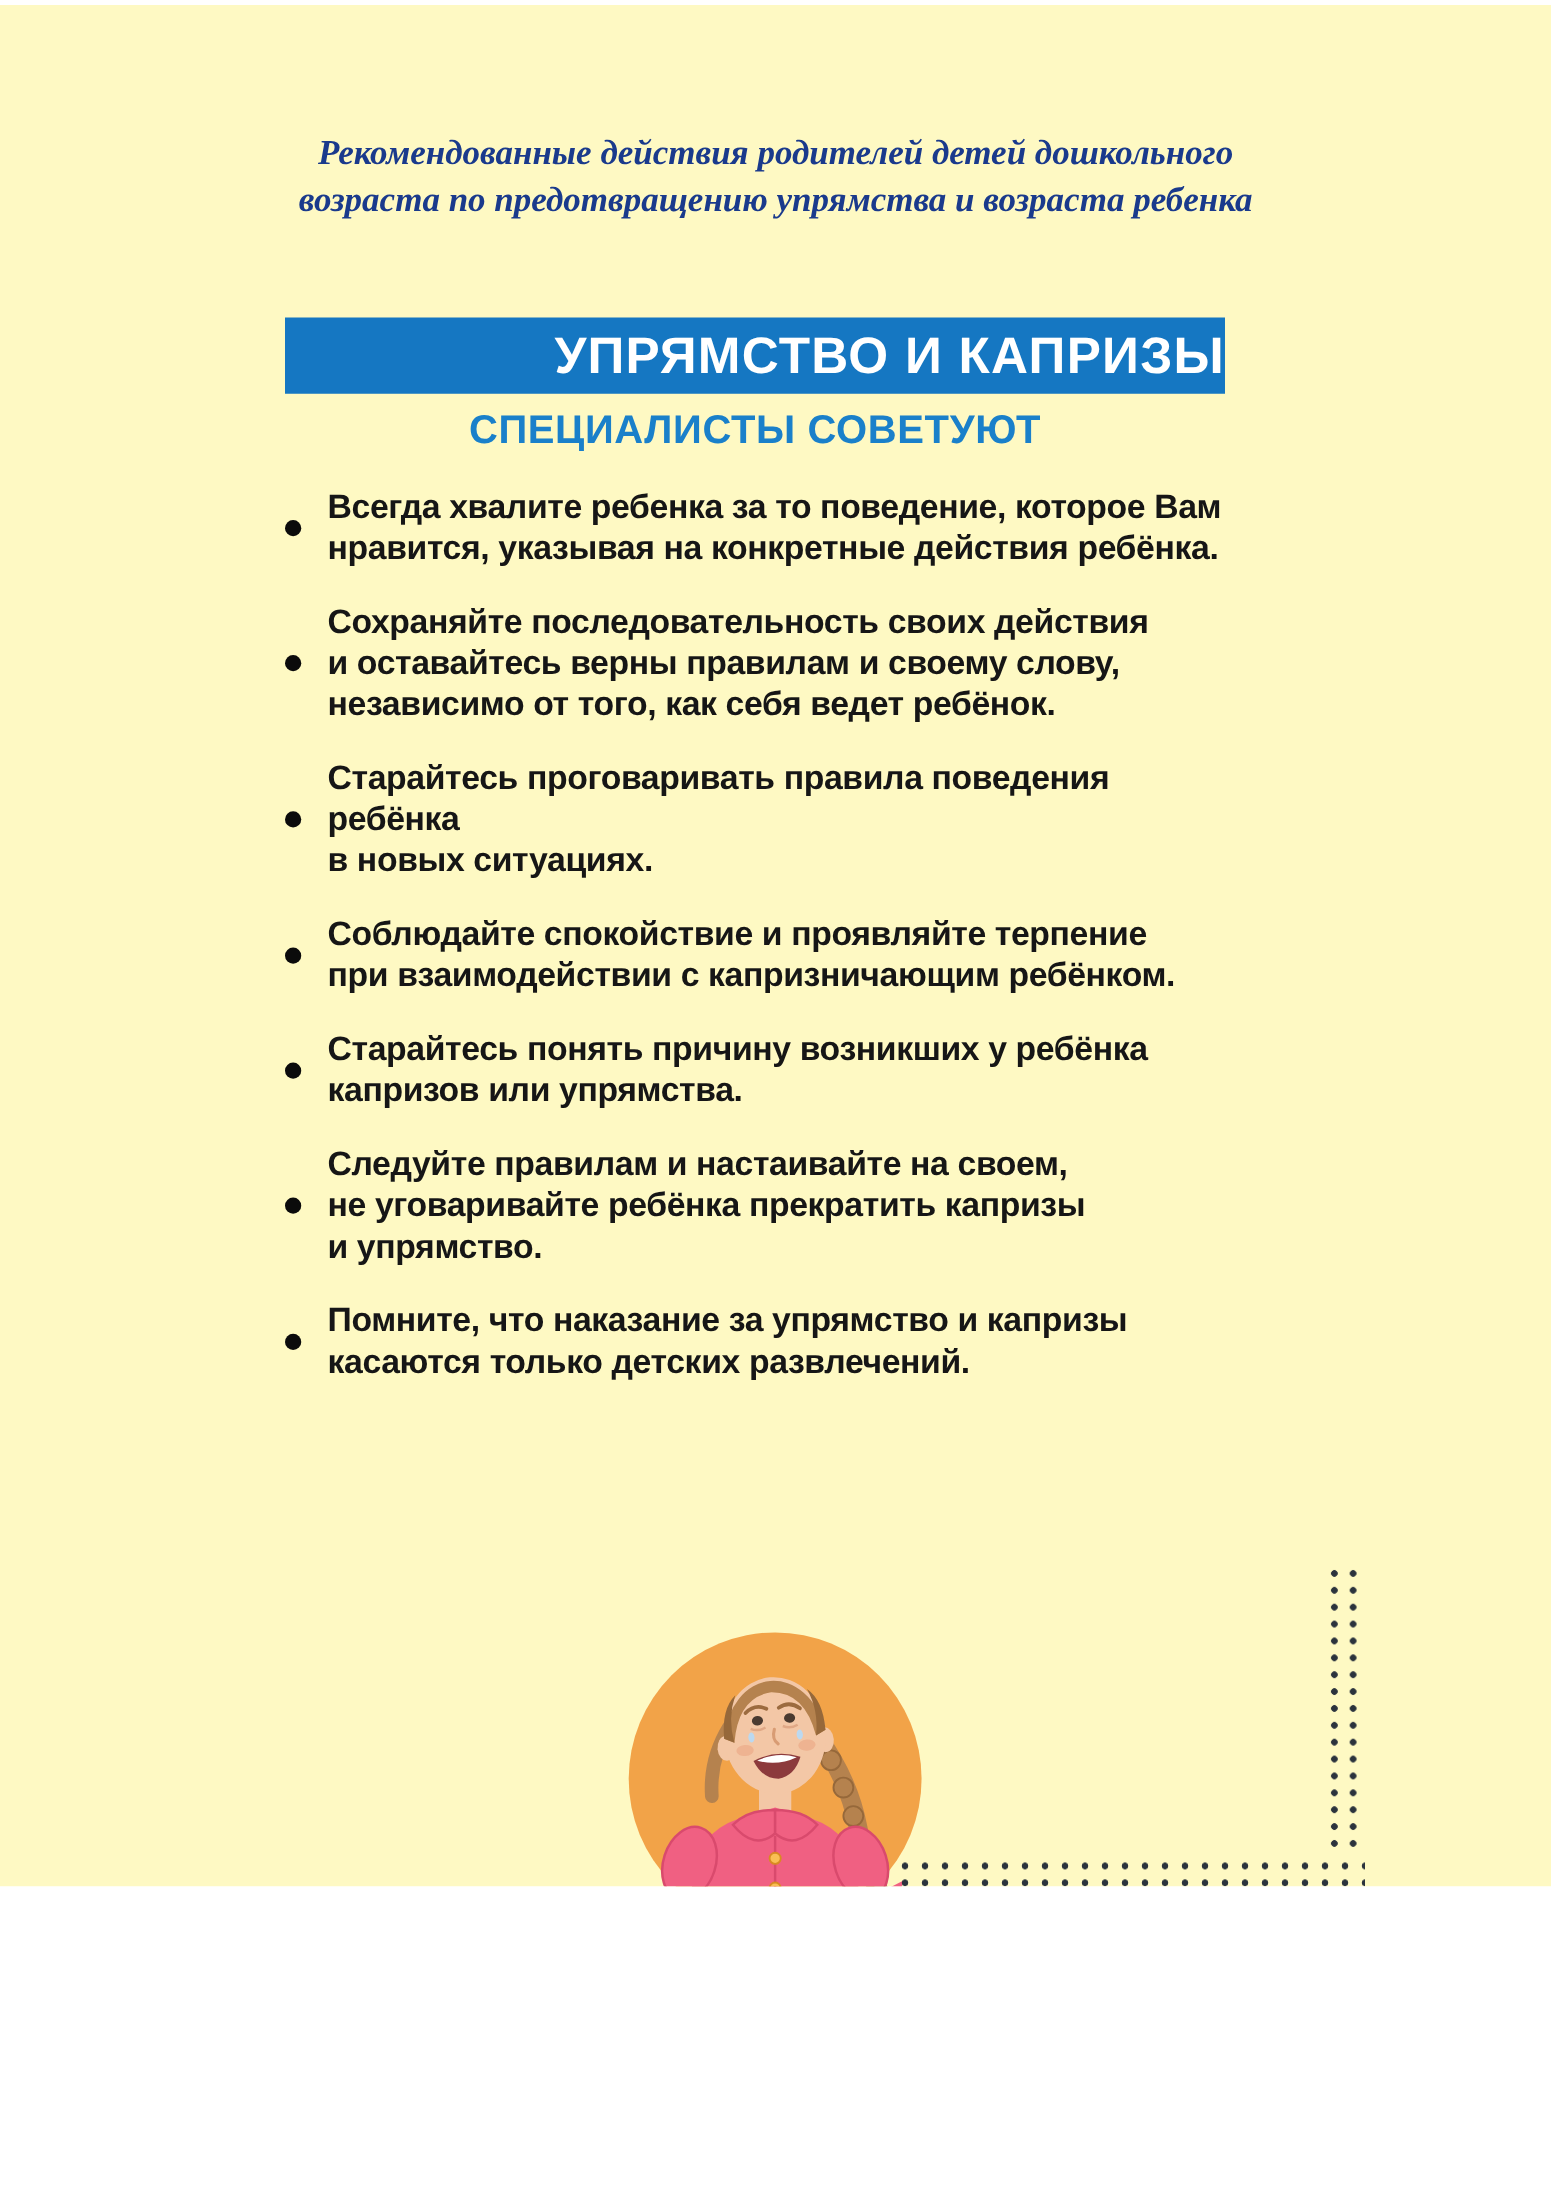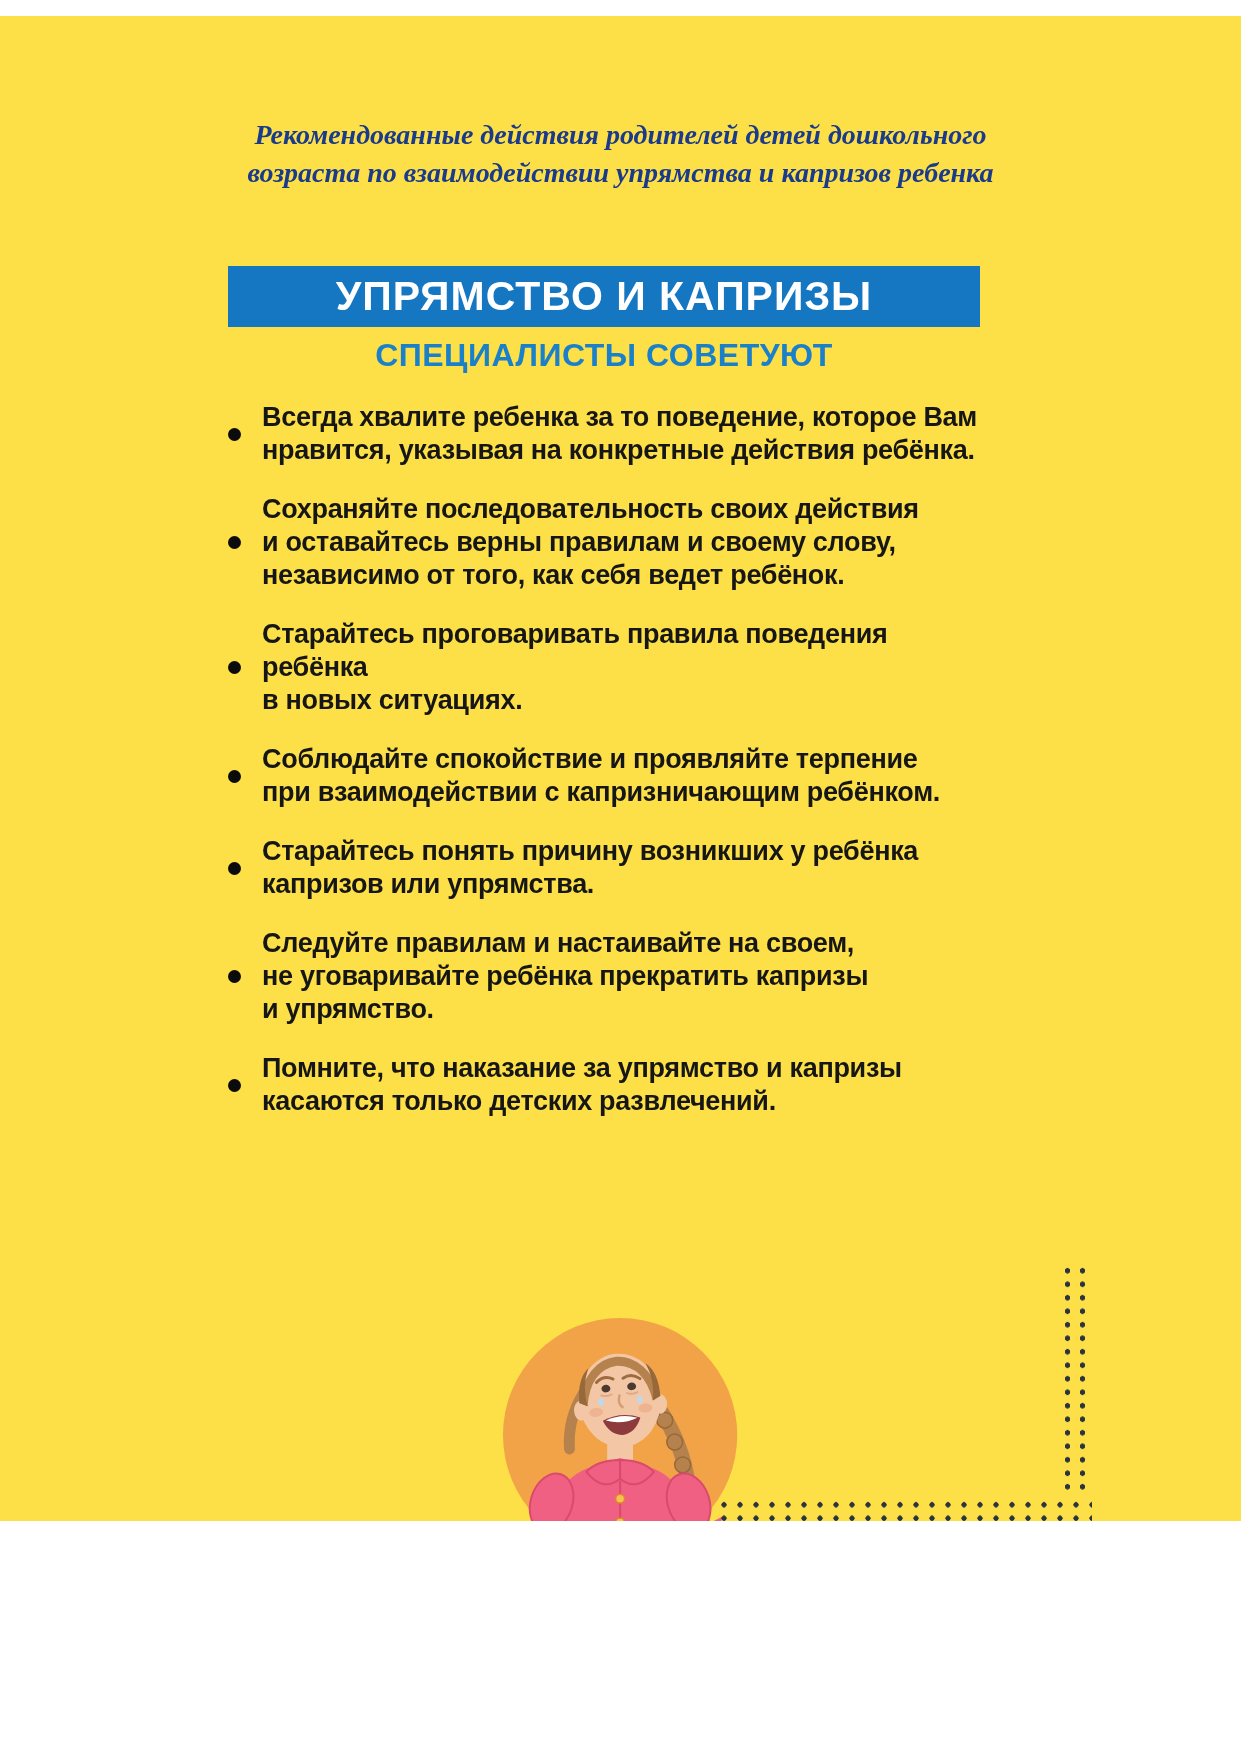--- a/index.html
+++ b/index.html
@@ -14,42 +14,42 @@
     --skin:#f3c7a6;
     --skin-dark:#e0a886;
     --hair:#b5824e;
     --hair-dark:#96683a;
   }
   *{margin:0;padding:0;box-sizing:border-box;}
   html,body{background:#ffffff;}
   .page{
     position:relative;
     width:1241px;height:1505px;
-    margin:16px auto;
-    background:#fde047;
+    margin:4px auto;
+    background:#fef9c3;
     overflow:hidden;
     font-family:"Liberation Sans",sans-serif;
   }
   
   .doc-title{
     position:absolute;left:0;top:100px;width:100%;
     text-align:center;
     font-family:"Liberation Serif",serif;
     font-style:italic;font-weight:bold;
     font-size:28px;line-height:38px;
     color:var(--title-blue);
   }
   
   .poster{
     position:absolute;left:228px;top:250px;width:760px;
   }
   .banner{
     width:752px;height:61px;
     background:var(--banner-blue);
-    display:flex;align-items:center;justify-content:center;
+    display:flex;align-items:center;justify-content:flex-end;
   }
   .banner-text{
     color:#ffffff;font-weight:bold;font-size:41px;letter-spacing:1px;
   }
   .poster-subtitle{
     width:752px;margin-top:3px;
     text-align:center;
     color:var(--subtitle-blue);
     font-weight:bold;font-size:32px;line-height:51px;letter-spacing:.5px;
   }
@@ -87,21 +87,21 @@
     background-size:16px 13.5px;
   }
 </style>
 </head>
 <body>
 
 <div class="page">
 
   <div class="doc-title">
     <span>Рекомендованные действия родителей детей дошкольного</span><br>
-    <span>возраста по взаимодействии упрямства и капризов ребенка</span>
+    <span>возраста по предотвращению упрямства и возраста ребенка</span>
   </div>
 
   <div class="poster">
 
     <div class="banner">
       <span class="banner-text">УПРЯМСТВО И КАПРИЗЫ</span>
     </div>
 
     <div class="poster-subtitle">СПЕЦИАЛИСТЫ СОВЕТУЮТ</div>
 

